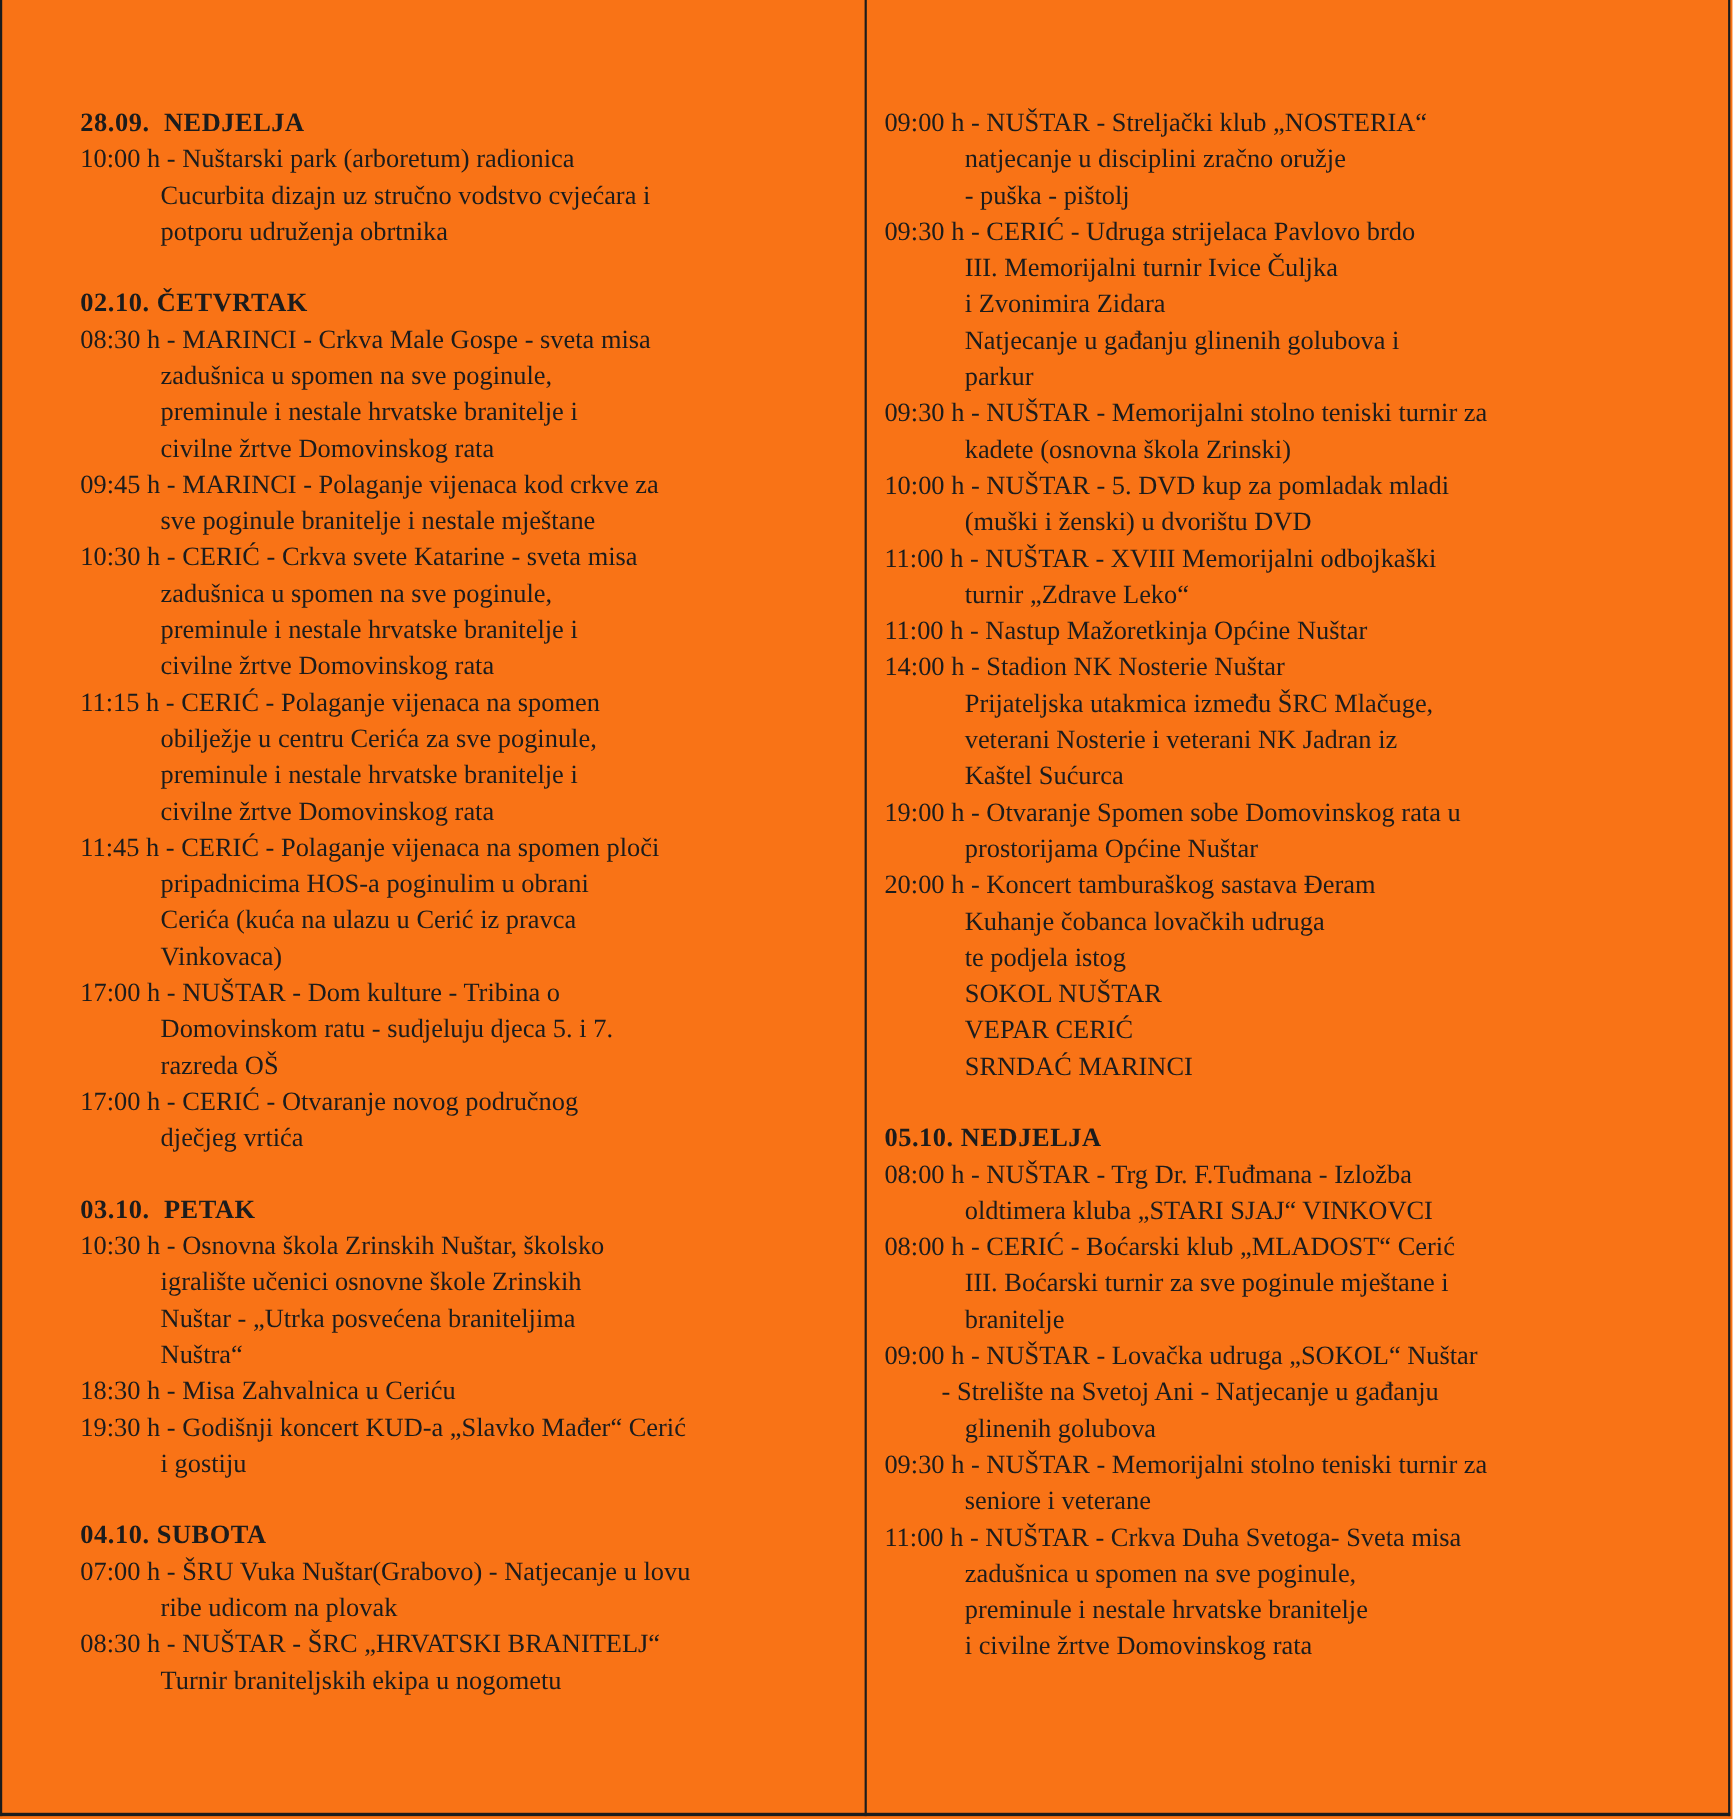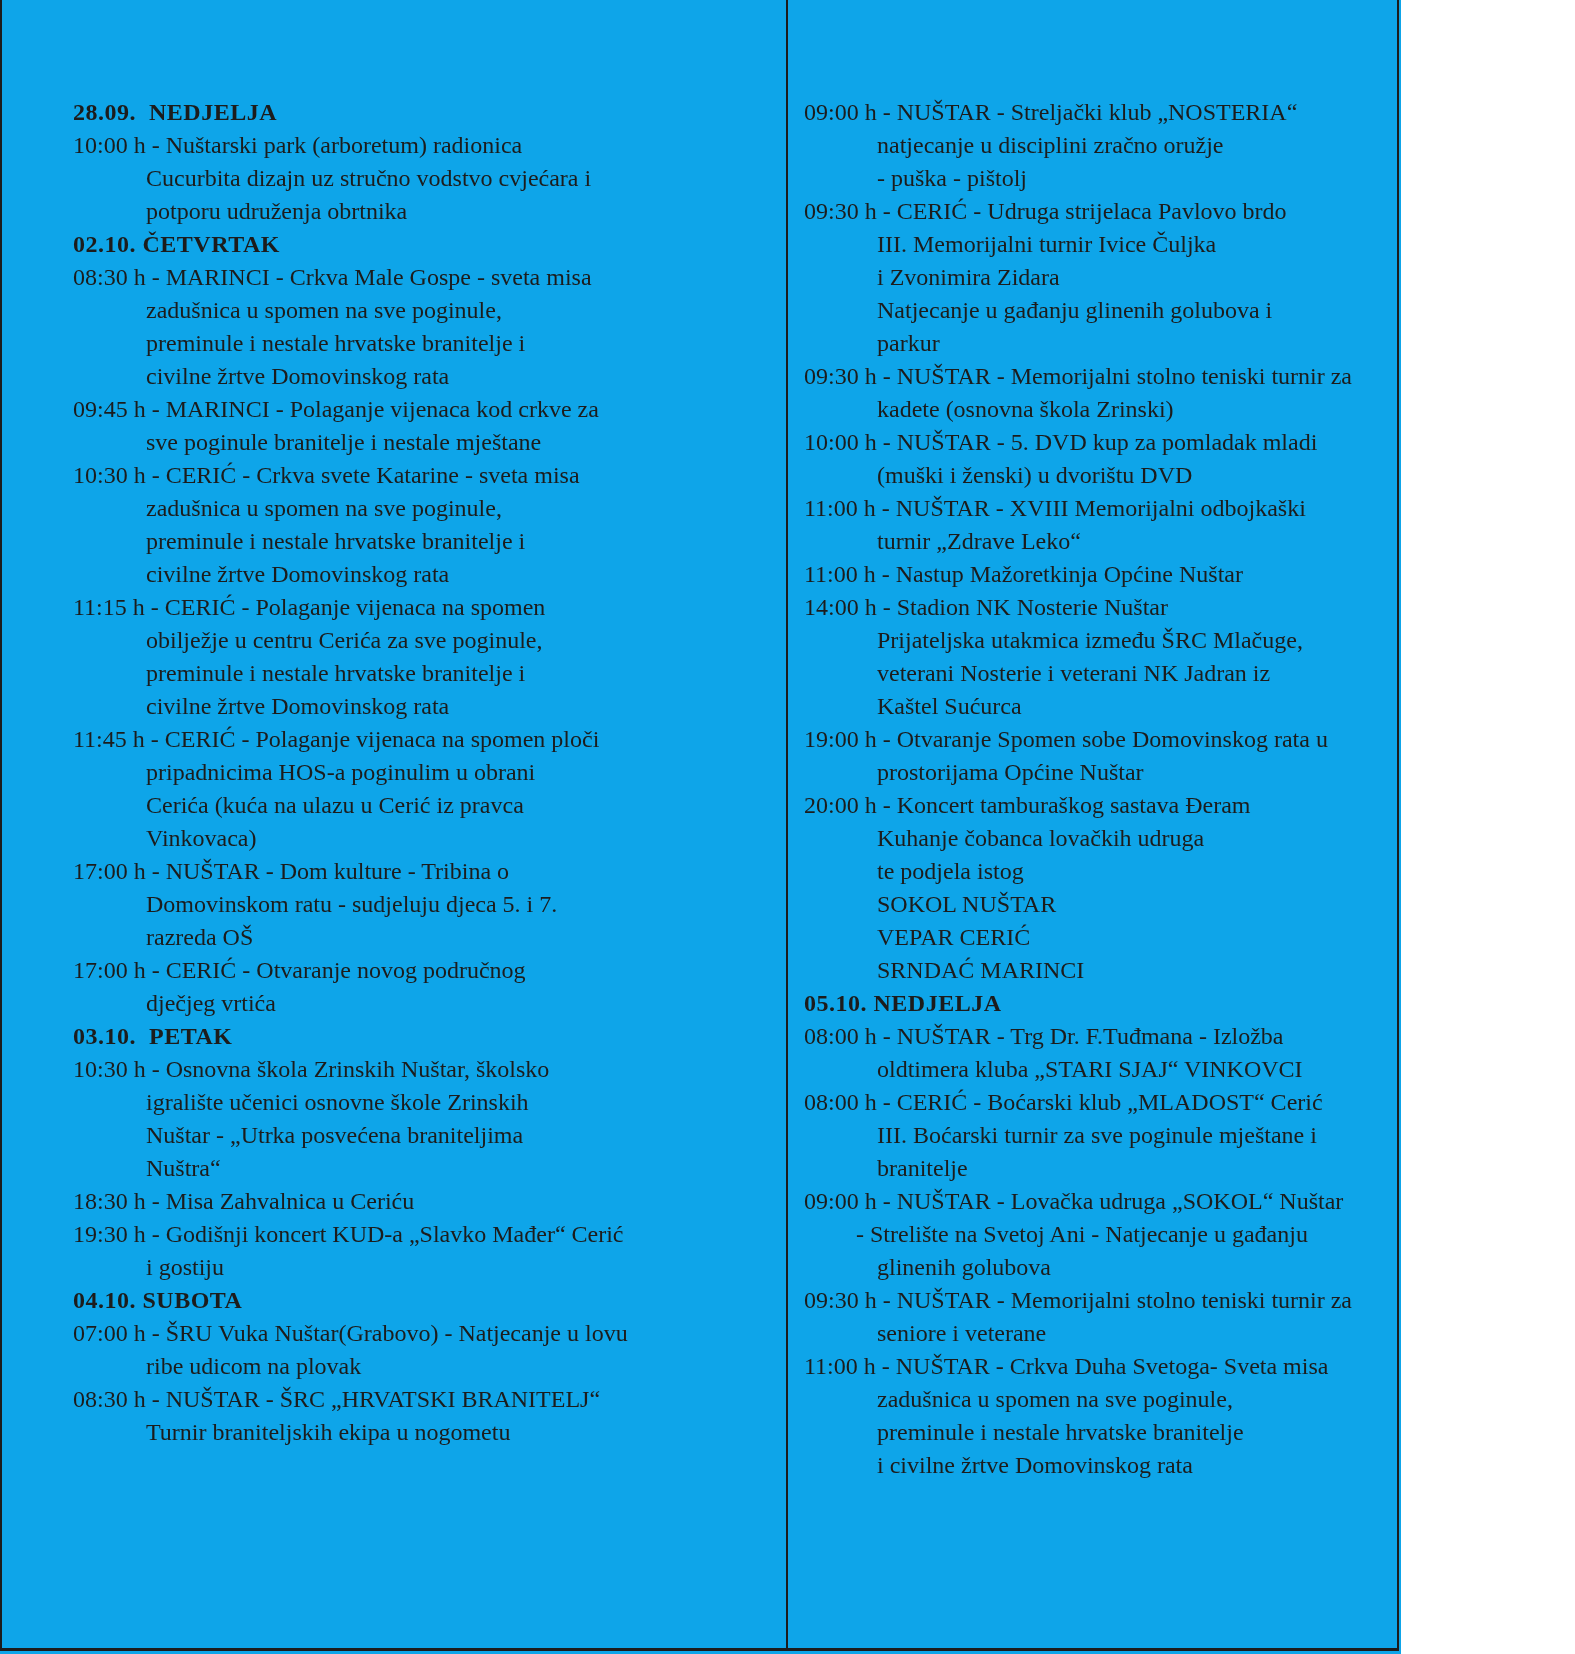--- a/index.html
+++ b/index.html
@@ -1,20 +1,20 @@
 <!DOCTYPE html>
 <html><head>
 <meta charset="utf-8">
 <style>
   html, body { margin: 0; padding: 0; background: #ffffff; }
   .page {
     position: relative;
-    width: 1401px;
+    width: 1575px;
     height: 1654px;
-    background: #0ea5e9;
+    background: #f97316;
     font-family: "Liberation Serif", "DejaVu Serif", serif;
     color: #1c1c1c;
     overflow: hidden;
     text-decoration: underline;
   }
   .frame {
     position: absolute;
     left: 0; top: 0; right: 2px; bottom: 3px;
     border-left: 2px solid #1c1c1c;
     border-right: 2px solid #1c1c1c;
@@ -28,21 +28,21 @@
   }
   .col {
     position: absolute;
     top: 96px;
     font-size: 24px;
     line-height: 33px;
     white-space: pre;
   }
   .col-left  { left: 73px;  width: 700px; }
   .col-right { left: 804px; width: 705px; }
-  .section + .section { }
+  .section + .section { margin-top: 32px; }
   .heading { font-weight: bold; letter-spacing: 0.5px; }
   .line { min-height: 33px; }
   .ind-0 { padding-left: 0; }
   .ind-1 { padding-left: 73px; }
   .ind-2 { padding-left: 52px; }
 </style>
 </head>
 <body>
 
 <div class="page">

